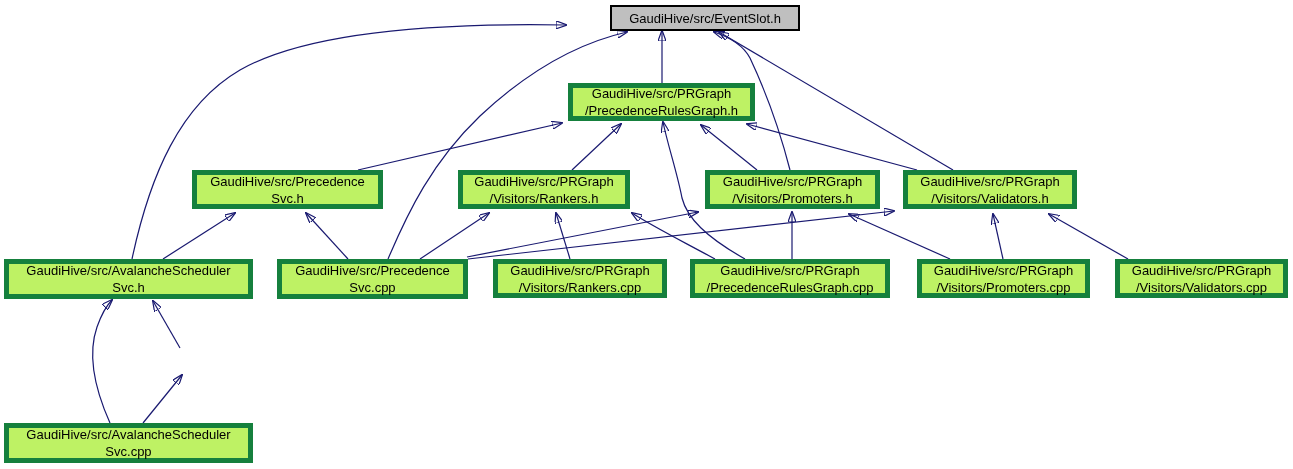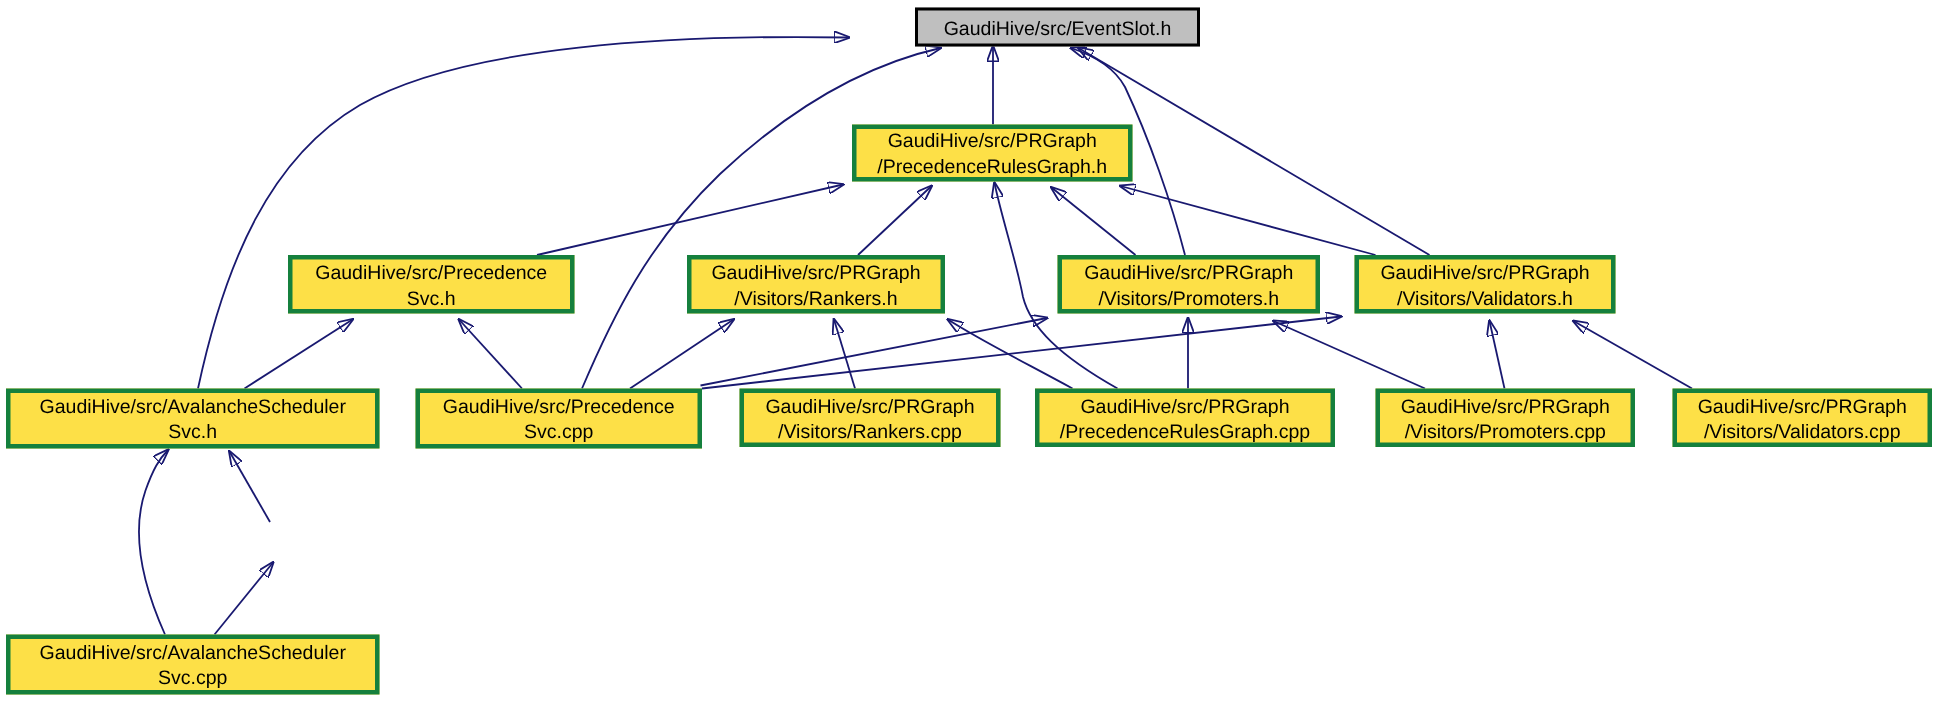--- a/index.html
+++ b/index.html
@@ -16,22 +16,22 @@
     left: 0; top: 0;
   }
   .edges path {
     fill: none;
     stroke: #191970;
     stroke-width: 1.2;
   }
   .node {
     position: absolute;
     box-sizing: border-box;
-    background: #fde047;
-    border: 3px solid #15803d;
+    background: #bef264;
+    border: 5px solid #15803d;
     color: #000000;
     font-size: 13px;
     line-height: 17px;
     display: flex;
     align-items: center;
     justify-content: center;
     text-align: center;
     white-space: pre-line;
     cursor: pointer;
   }

